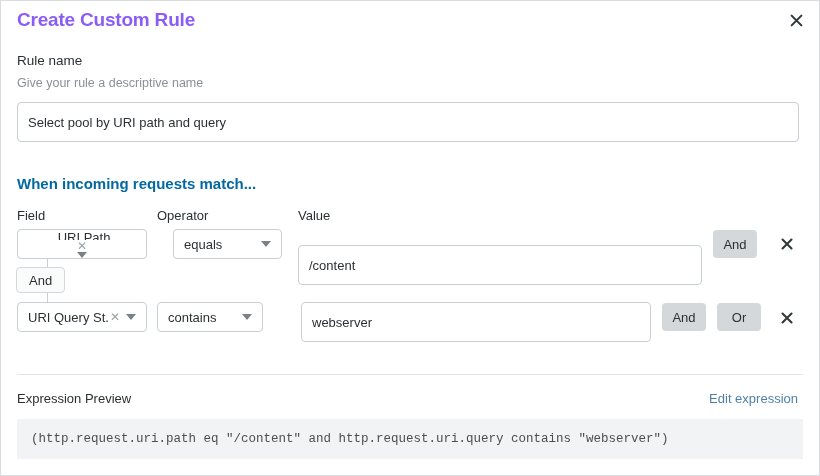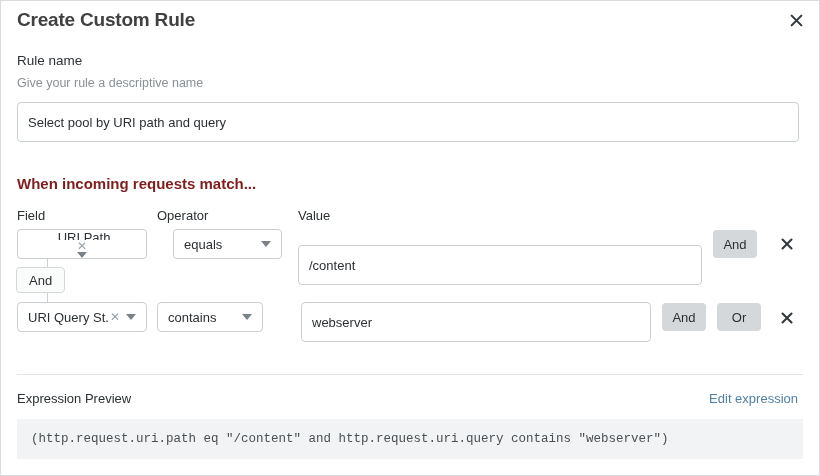--- a/index.html
+++ b/index.html
@@ -14,41 +14,41 @@
     position: relative;
     width: 820px; height: 476px;
     background: #ffffff;
     border: 1px solid #d8dcde;
     padding: 0 16px;
   }
   .title {
     position: absolute; left: 16px; top: 8px;
     font-size: 19px; font-weight: bold;
     letter-spacing: -0.2px;
-    color: #404040;
+    color: #8b5cf6;
   }
   .close-btn {
     position: absolute; right: 10px; top: 6px;
     width: 26px; height: 26px;
     display: flex; align-items: center; justify-content: center;
     background: none; border: none; cursor: pointer;
   }
   .close-btn svg { width: 13px; height: 13px; }
 
   .section-label {
     position: absolute; left: 16px;
     font-size: 13.5px; color: #2b3033;
   }
   .helper {
     position: absolute; left: 16px;
     font-size: 12.5px; color: #8a9196;
   }
   .heading {
     position: absolute; left: 16px;
-    font-size: 15px; font-weight: bold; color: #7f1d1d;
+    font-size: 15px; font-weight: bold; color: #0369a1;
   }
 
   .text-input {
     position: absolute;
     height: 40px;
     border: 1px solid #c9cfd3;
     border-radius: 4px;
     background: #fff;
     font-family: "Liberation Sans", sans-serif;
     font-size: 13px;

